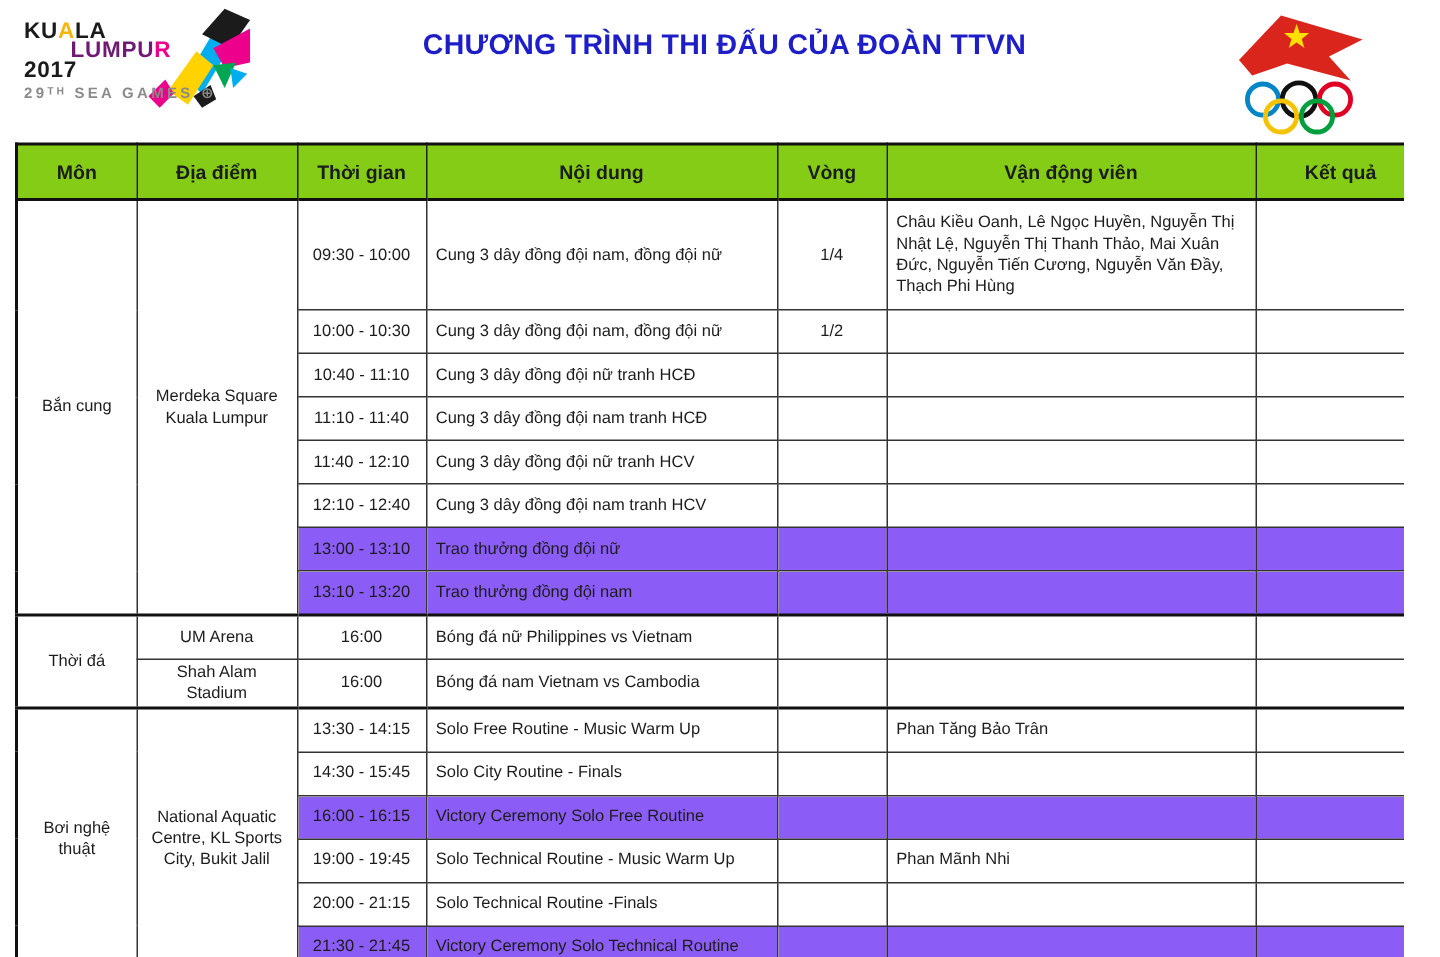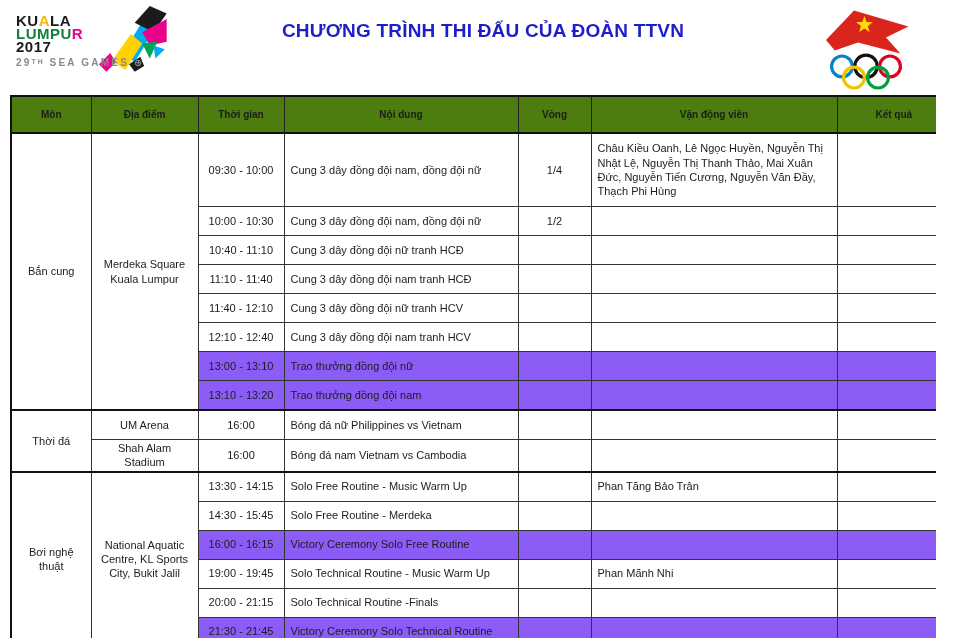--- a/index.html
+++ b/index.html
@@ -15,21 +15,21 @@
   .logo-left .sub{margin-top:3px; font-size:10px; font-weight:bold; letter-spacing:2.2px; color:#8a8a8a;}
   .logo-left svg{position:absolute; left:70px; top:-2px; z-index:1;}
   .logo-right{position:absolute; right:16px; top:4px;}
   
   table.sched{
     position:absolute; left:10px; top:95px; width:940px;
     border-collapse:collapse; table-layout:fixed;
     border:2px solid #111; font-size:11px;
   }
   .sched th{
-    background:#4d7c0f; font-weight:bold; font-size:10px;
+    background:#84cc16; font-weight:bold; font-size:13px;
     border:1px solid #222; border-bottom:2px solid #111; height:33px; padding:1px 4px;
   }
   .sched td{
     border:1px solid #333; padding:1px 6px; height:26px;
     text-align:center; vertical-align:middle; line-height:1.3; overflow:hidden;
   }
   .sched tr.r-tall td{height:70px;}
   .sched tr.sec td{border-top:2px solid #111;}
   .sched td.l{text-align:left;}
   .sched td.hl{background:#8b5cf6;}
@@ -45,21 +45,21 @@
       <polygon points="50,20 66,2 84,10 70,30" fill="#1b1b1b"></polygon>
       <polygon points="58,30 84,16 84,40 66,44" fill="#EC008C"></polygon>
       <polygon points="26,60 46,32 58,42 40,70" fill="#FFD200"></polygon>
       <polygon points="58,42 74,40 66,58" fill="#00A651"></polygon>
       <polygon points="12,64 24,52 30,62 20,72" fill="#EC008C"></polygon>
       <polygon points="70,44 82,48 72,58" fill="#00AEEF"></polygon>
       <polygon points="44,64 56,56 60,66 50,72" fill="#1b1b1b"></polygon>
     </svg>
     <div class="txt">
       <div><span style="color: rgb(27, 27, 27);">KU</span><span style="color: rgb(245, 181, 10);">A</span><span style="color: rgb(27, 27, 27);">LA</span></div>
-      <div><span style="color: #15803d;">LUMPU</span><span style="color: rgb(236, 0, 140);">R</span></div>
+      <div><span style="color: #701a75; margin-left: 31px;">LUMPU</span><span style="color: rgb(236, 0, 140);">R</span></div>
       <div>2017</div>
       <div class="sub">29ᵀᴴ SEA GAMES ⊕</div>
     </div>
   </div>
 
   <div class="title-wrap">
     <div class="title-line">CHƯƠNG TRÌNH THI ĐẤU CỦA ĐOÀN TTVN</div>
   </div>
 
   <div class="logo-right">
@@ -179,21 +179,21 @@
         <td rowspan="6">Bơi nghệ thuật</td>
         <td rowspan="6">National Aquatic Centre, KL Sports City, Bukit Jalil</td>
         <td>13:30 - 14:15</td>
         <td class="l">Solo Free Routine - Music Warm Up</td>
         <td></td>
         <td class="l">Phan Tăng Bảo Trân</td>
         <td></td>
       </tr>
       <tr>
         <td>14:30 - 15:45</td>
-        <td class="l">Solo Free Routine - Merdeka</td>
+        <td class="l">Solo City Routine - Finals</td>
         <td></td>
         <td class="l"></td>
         <td></td>
       </tr>
       <tr>
         <td class="hl">16:00 - 16:15</td>
         <td class="l hl">Victory Ceremony Solo Free Routine</td>
         <td class="hl"></td>
         <td class="l hl"></td>
         <td class="hl"></td>

